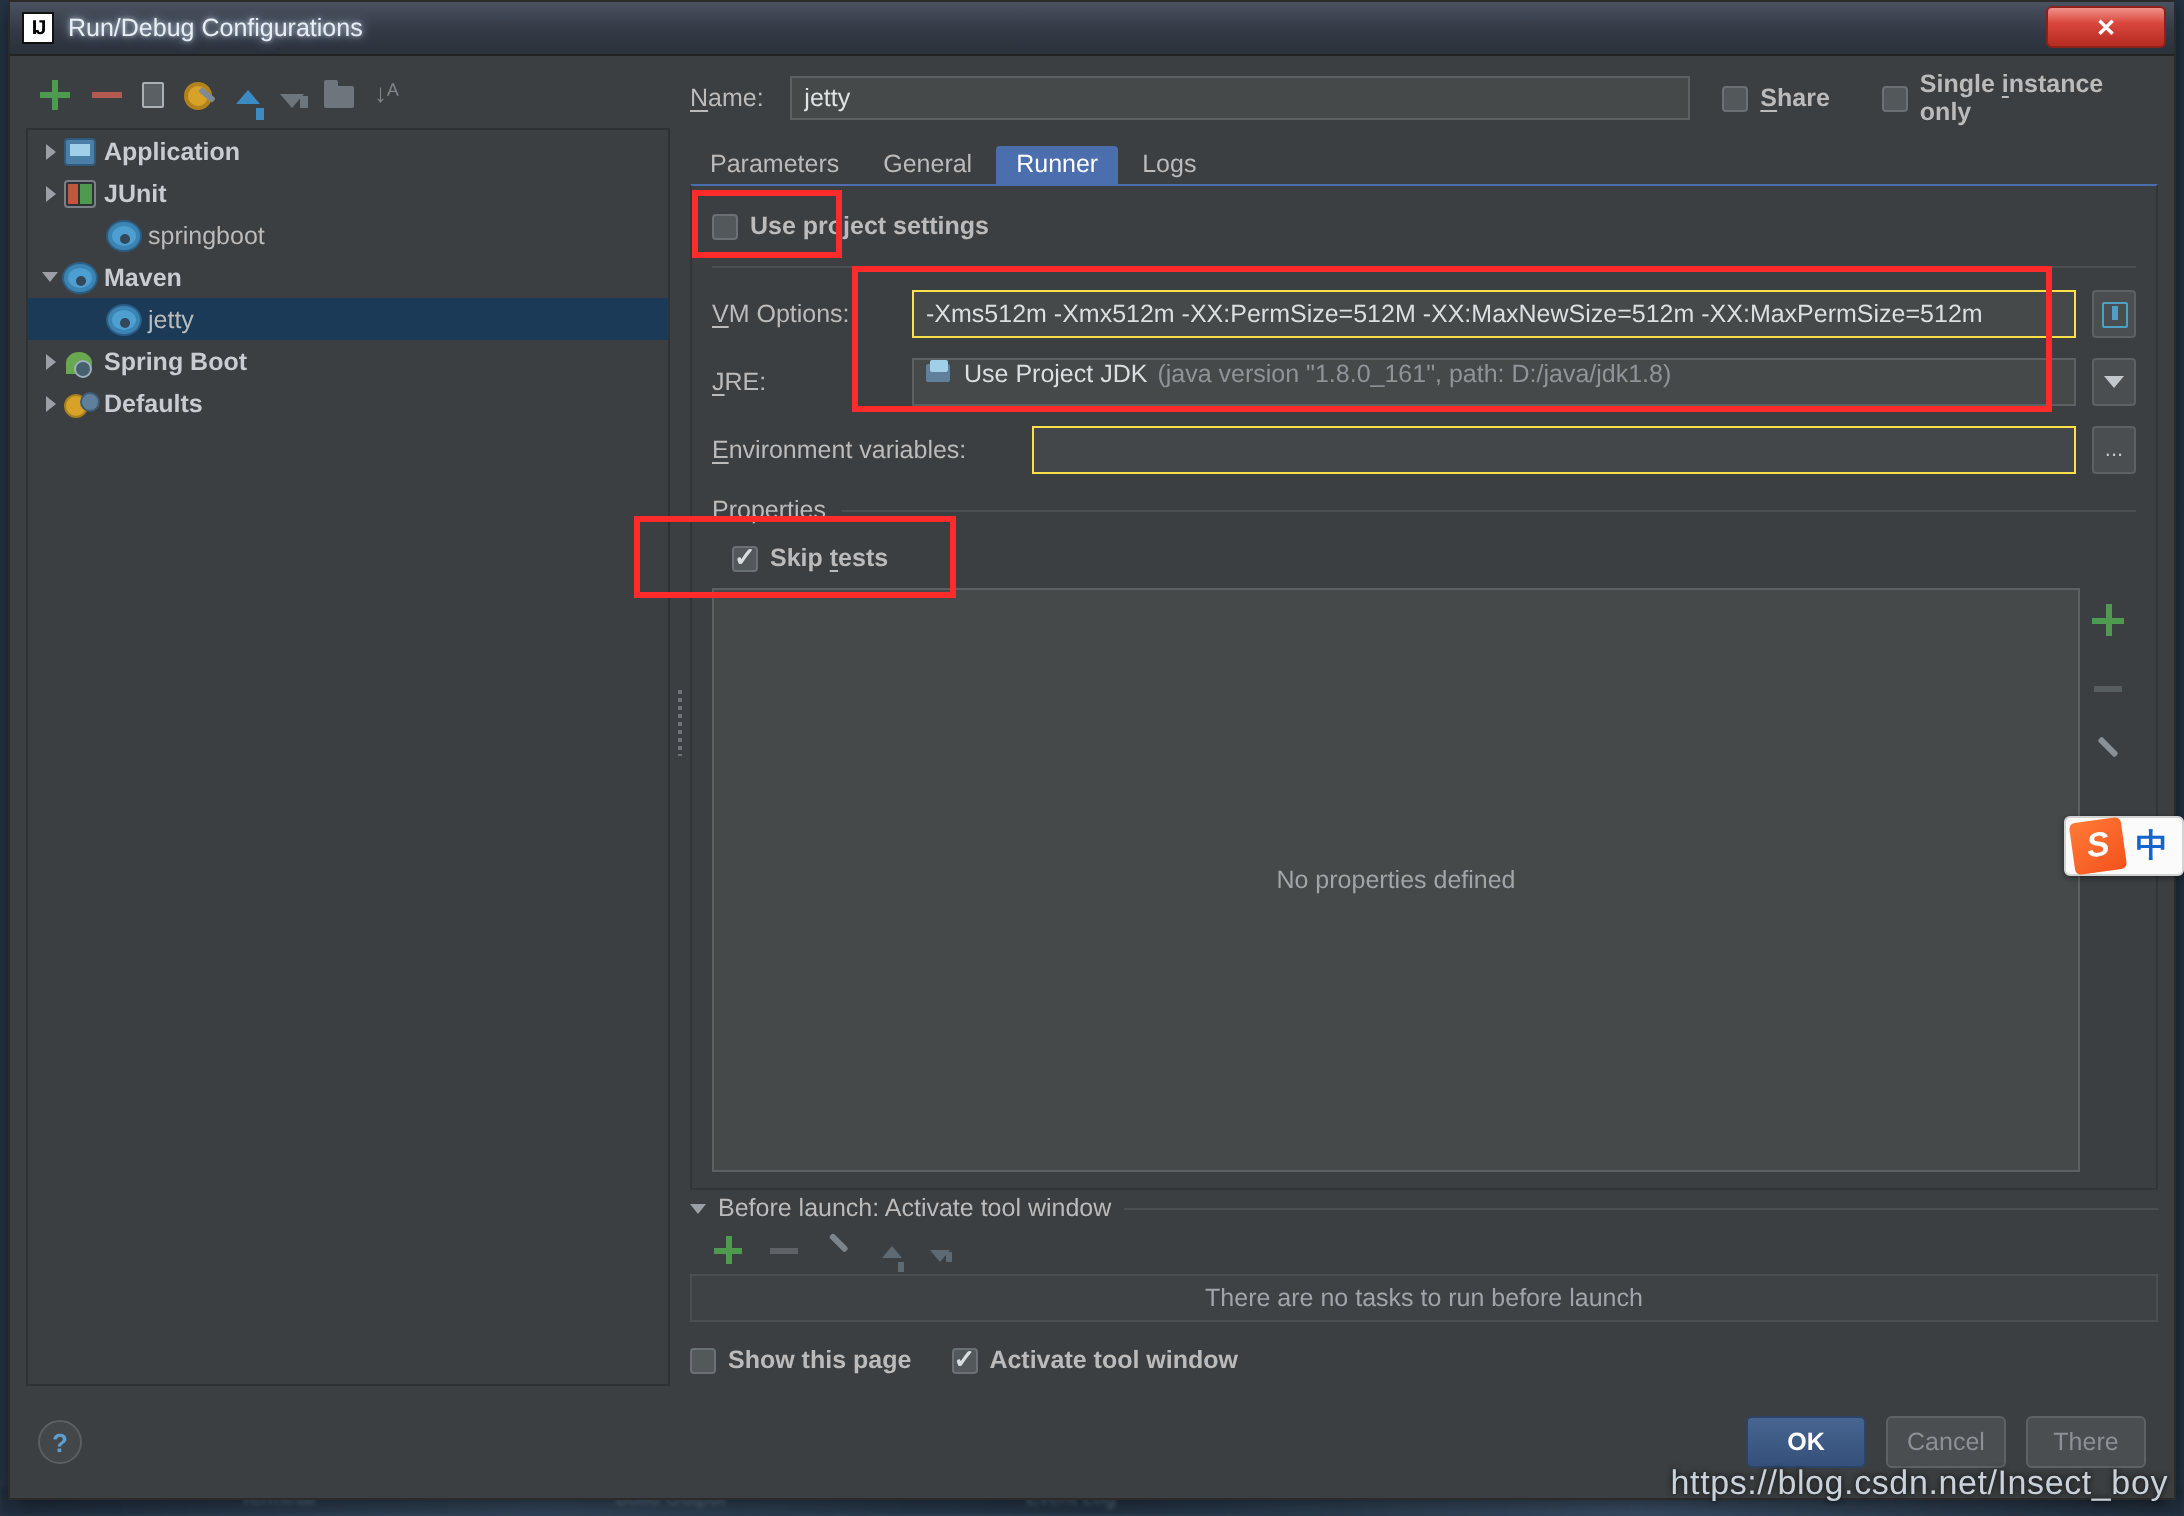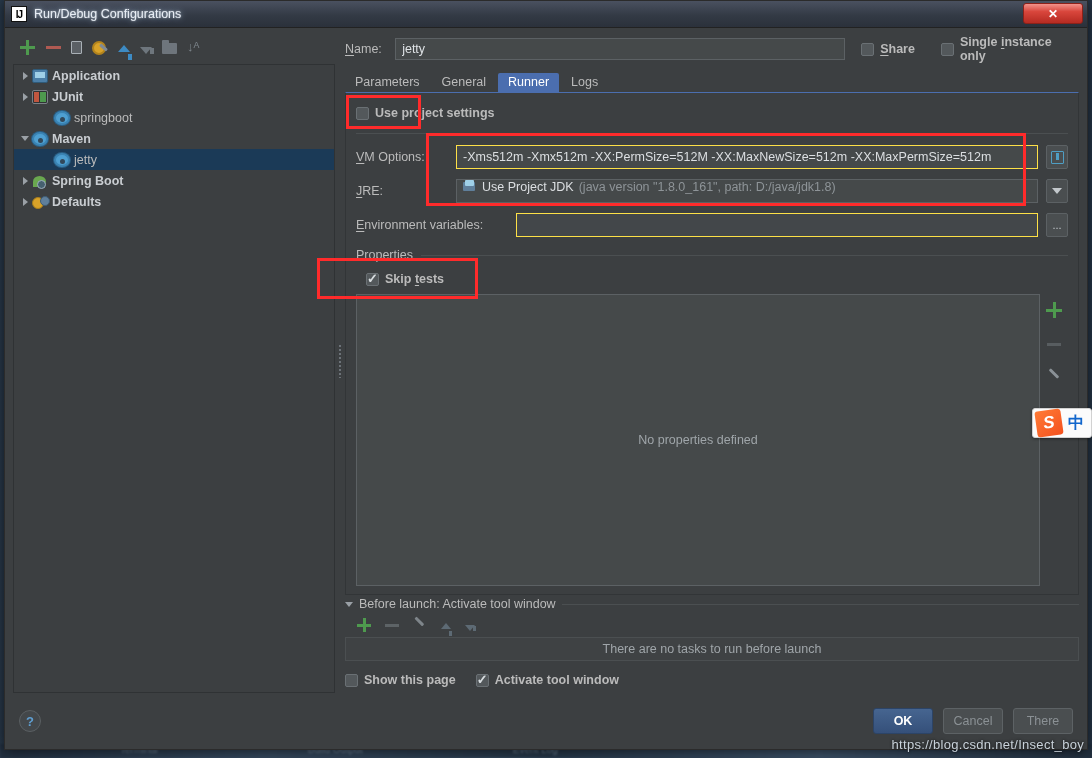--- a/index.html
+++ b/index.html
@@ -348,21 +348,21 @@
   }
   .dlg-btn.primary {
     background: linear-gradient(180deg,#466590,#35507a);
     border-color:#2c4467; color:#ffffff; font-weight:bold;
   }
   .dlg-btn.disabled { color: #8b9195; }
 
   
   #watermark {
     position: absolute; right: 8px; bottom: 6px;
-    color: #c9d2da; font-size: 13px; letter-spacing: .3px;
+    color: #c9d2da; font-size: 17px; letter-spacing: .3px;
     text-shadow: 0 0 3px rgba(0,0,0,.9);
     pointer-events: none; white-space: nowrap;
   }
 
   
   #sogou {
     position: absolute; right: 0px; top: 408px;
     height: 30px; display: flex; align-items: center;
     background: #fbfbfb; border: 1px solid #d2d2d2; border-radius: 3px;
     padding-right: 4px; z-index: 40;

